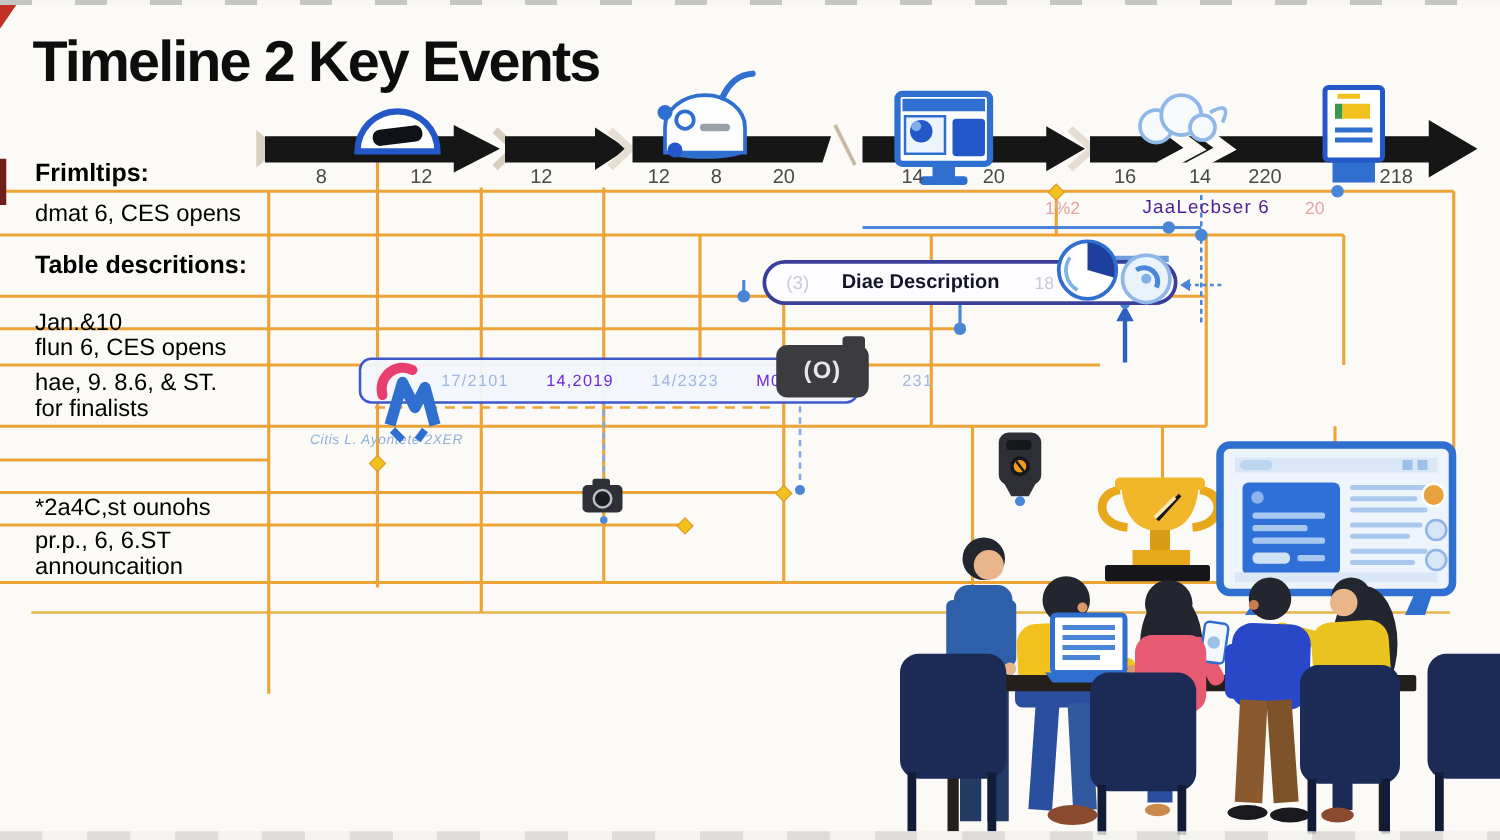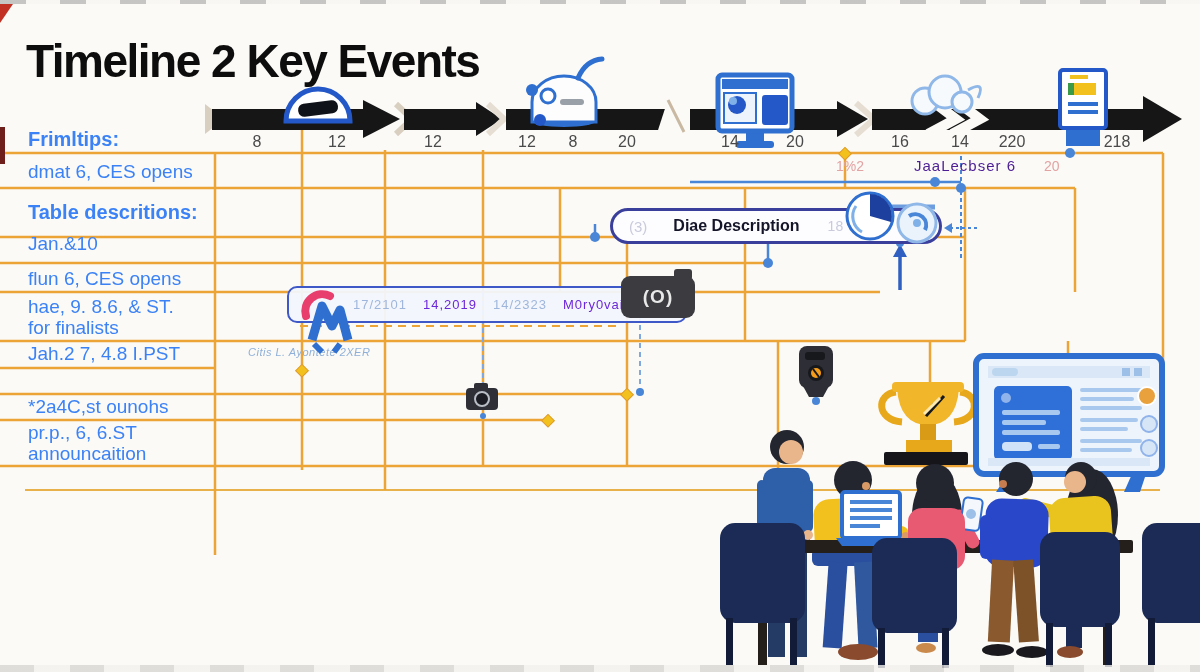--- a/index.html
+++ b/index.html
@@ -1,27 +1,27 @@
 <!DOCTYPE html>
 <html><head>
 <meta charset="utf-8">
 <style>
   html,body{margin:0;padding:0;background:#e9e9e9;font-family:"Liberation Sans",sans-serif;}
   .stage{position:relative;width:1200px;height:672px;background:#FBFAF7;overflow:hidden;}
   .abs{position:absolute;}
-  .title{left:26px;top:34px;font-size:46px;font-weight:800;letter-spacing:-1.5px;color:#0D0D0D;}
+  .title{left:26px;top:22px;font-size:46px;font-weight:800;letter-spacing:-1.5px;color:#0D0D0D;}
   .tick{top:133px;transform:translateX(-50%);font-size:16px;font-weight:500;color:#4A4A4A;}
-  .lrow{left:28px;font-size:19px;color:#3b82f6;font-weight:500;white-space:nowrap;}
+  .lrow{left:28px;font-size:19px;color:#000000;font-weight:500;white-space:nowrap;}
   .lrow.bold{font-weight:700;font-size:20px;}
   .note-right{left:965px;top:157px;transform:translateX(-50%);font-size:15px;color:#4c1d95;letter-spacing:1px;}
   .faint-pink{font-size:14px;color:#E2A3A3;}
   .caption{left:248px;top:346px;font-size:11px;color:#8FB0D8;font-style:italic;letter-spacing:.5px;}
   .banner{left:287px;top:286px;width:400px;height:37px;border:2.5px solid #3F58C8;border-radius:10px;
           background:rgba(242,247,253,.95);display:flex;align-items:center;z-index:3;box-sizing:border-box;}
-  .banner .txt{margin-left:64px;display:flex;gap:16px;font-size:13px;letter-spacing:1px;white-space:nowrap;}
+  .banner .txt{margin-left:64px;display:flex;gap:30px;font-size:13px;letter-spacing:1px;white-space:nowrap;}
   .seg-faint{color:#9FB6DC;} .seg-dark{color:#6d28d9;font-weight:400;text-align:center;}
   .pill{left:610px;top:208px;width:332px;height:36px;border:3px solid #3A3F9C;border-radius:19px;background:#FDFDFF;
         display:flex;align-items:center;z-index:3;box-sizing:border-box;}
   .pill .wm{color:#C9CBDC;font-size:15px;margin-left:16px;}
   .pill .lbl{font-size:16px;font-weight:700;color:#15152A;margin-left:26px;}
   .pill .wm2{color:#C9CBDC;font-size:14px;margin-left:28px;}
   .cam-glyph{left:621px;top:276px;width:74px;height:42px;display:flex;align-items:center;justify-content:center;
              color:#E8E8E8;font-size:19px;font-weight:700;letter-spacing:1px;z-index:6;}
   .edge-top{left:0;top:0;width:1200px;height:4px;z-index:7;
     background:repeating-linear-gradient(90deg,#9a9a9a 0 26px,#f5f4f1 26px 60px);opacity:.55;}
@@ -328,25 +328,24 @@
   <div class="abs tick z2" style="left:730px">14</div>
   <div class="abs tick z2" style="left:795px">20</div>
   <div class="abs tick z2" style="left:900px">16</div>
   <div class="abs tick z2" style="left:960px">14</div>
   <div class="abs tick z2" style="left:1012px">220</div>
   <div class="abs tick z2" style="left:1117px">218</div>
 
   <div class="abs lrow bold z2" style="top:128px">Frimltips:</div>
   <div class="abs lrow z2" style="top:161px">dmat 6, CES opens</div>
   <div class="abs lrow bold z2" style="top:201px">Table descritions:</div>
-  <div class="abs lrow z2" style="top:233px">Jan.&amp;10</div>
+  <div class="abs lrow z2" style="top:248px">Jan.&amp;10</div>
   <div class="abs lrow z2" style="top:268px">flun 6, CES opens</div>
   <div class="abs lrow z2" style="top:296px">hae, 9. 8.6, &amp; ST.</div>
   <div class="abs lrow z2" style="top:317px">for finalists</div>
-  <div class="abs lrow z2" style="top:343px">Jah.2 7, 4.8 I.PST</div>
   <div class="abs lrow z2" style="top:396px">*2a4C,st ounohs</div>
   <div class="abs lrow z2" style="top:422px">pr.p., 6, 6.ST</div>
   <div class="abs lrow z2" style="top:443px">announcaition</div>
 
   <div class="abs note-right z2">JaaLecbser 6</div>
   <div class="abs faint-pink z2" style="left:836px;top:158px">1%2</div>
   <div class="abs faint-pink z2" style="left:1044px;top:158px">20</div>
   <div class="abs caption z2">Citis L. Ayontete 2XER</div>
 
   <div class="abs banner">

